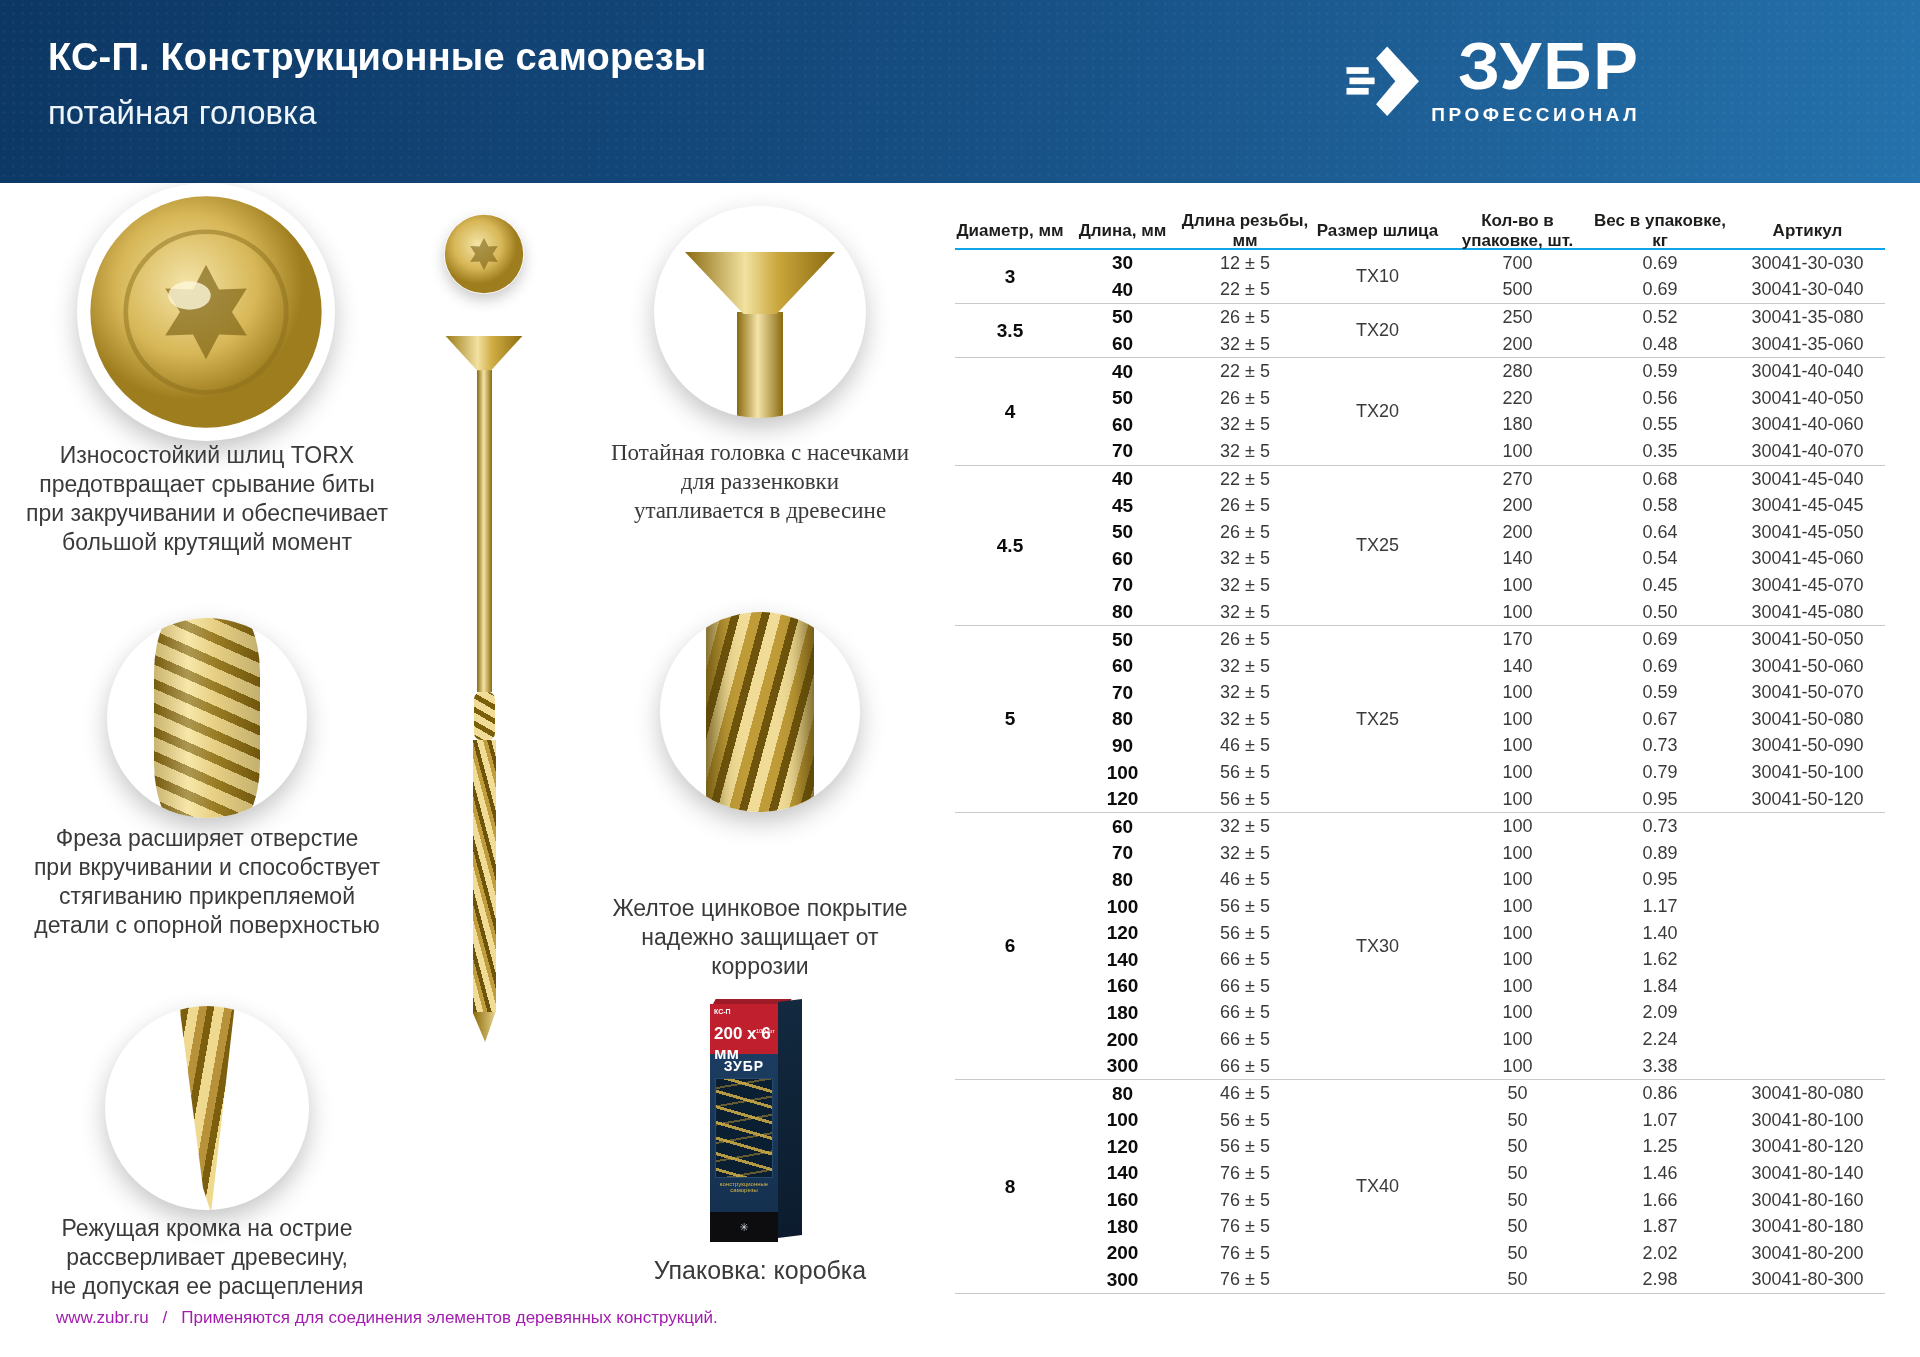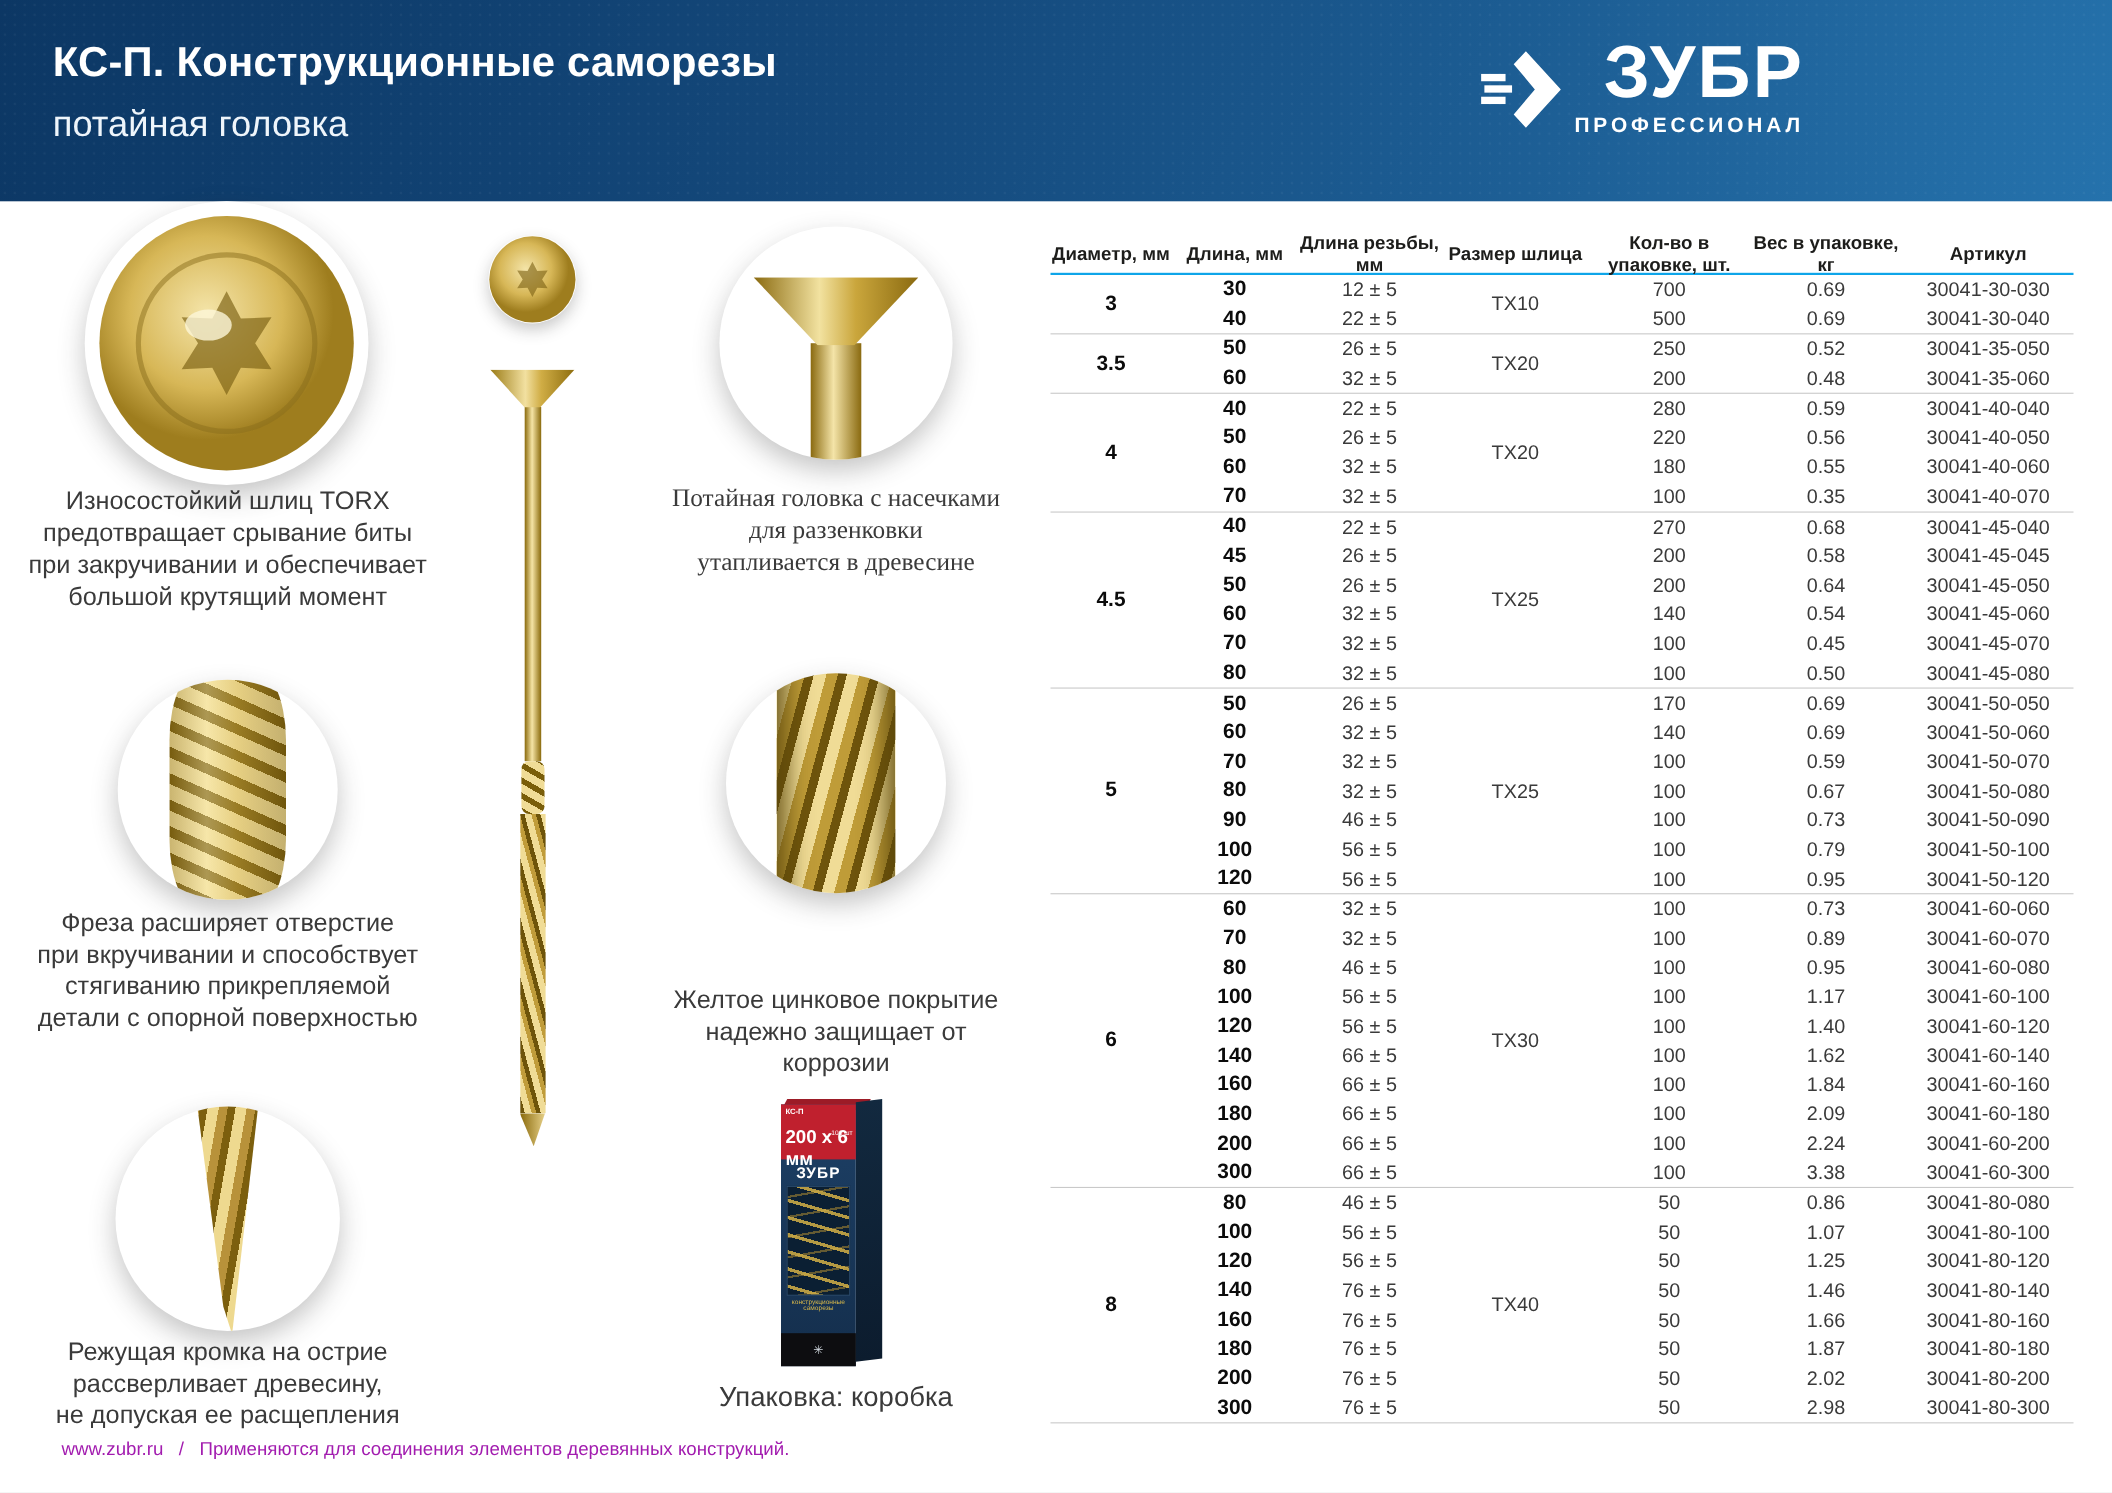--- a/index.html
+++ b/index.html
@@ -258,21 +258,21 @@
           <div class="gcell c3">TX20</div>
           <div class="gcol c4">
             <div class="cell">250</div>
             <div class="cell">200</div>
           </div>
           <div class="gcol c5">
             <div class="cell">0.52</div>
             <div class="cell">0.48</div>
           </div>
           <div class="gcol c6">
-            <div class="cell">30041-35-050</div>
+            <div class="cell">30041-35-080</div>
             <div class="cell">30041-35-060</div>
           </div>
         </div>
         <div class="tgroup">
           <div class="gcell c0 bold">4</div>
           <div class="gcol c1 bold">
             <div class="cell">40</div>
             <div class="cell">50</div>
             <div class="cell">60</div>
             <div class="cell">70</div>
@@ -440,32 +440,20 @@
             <div class="cell">0.89</div>
             <div class="cell">0.95</div>
             <div class="cell">1.17</div>
             <div class="cell">1.40</div>
             <div class="cell">1.62</div>
             <div class="cell">1.84</div>
             <div class="cell">2.09</div>
             <div class="cell">2.24</div>
             <div class="cell">3.38</div>
           </div>
-          <div class="gcol c6">
-            <div class="cell">30041-60-060</div>
-            <div class="cell">30041-60-070</div>
-            <div class="cell">30041-60-080</div>
-            <div class="cell">30041-60-100</div>
-            <div class="cell">30041-60-120</div>
-            <div class="cell">30041-60-140</div>
-            <div class="cell">30041-60-160</div>
-            <div class="cell">30041-60-180</div>
-            <div class="cell">30041-60-200</div>
-            <div class="cell">30041-60-300</div>
-          </div>
         </div>
         <div class="tgroup">
           <div class="gcell c0 bold">8</div>
           <div class="gcol c1 bold">
             <div class="cell">80</div>
             <div class="cell">100</div>
             <div class="cell">120</div>
             <div class="cell">140</div>
             <div class="cell">160</div>
             <div class="cell">180</div>

